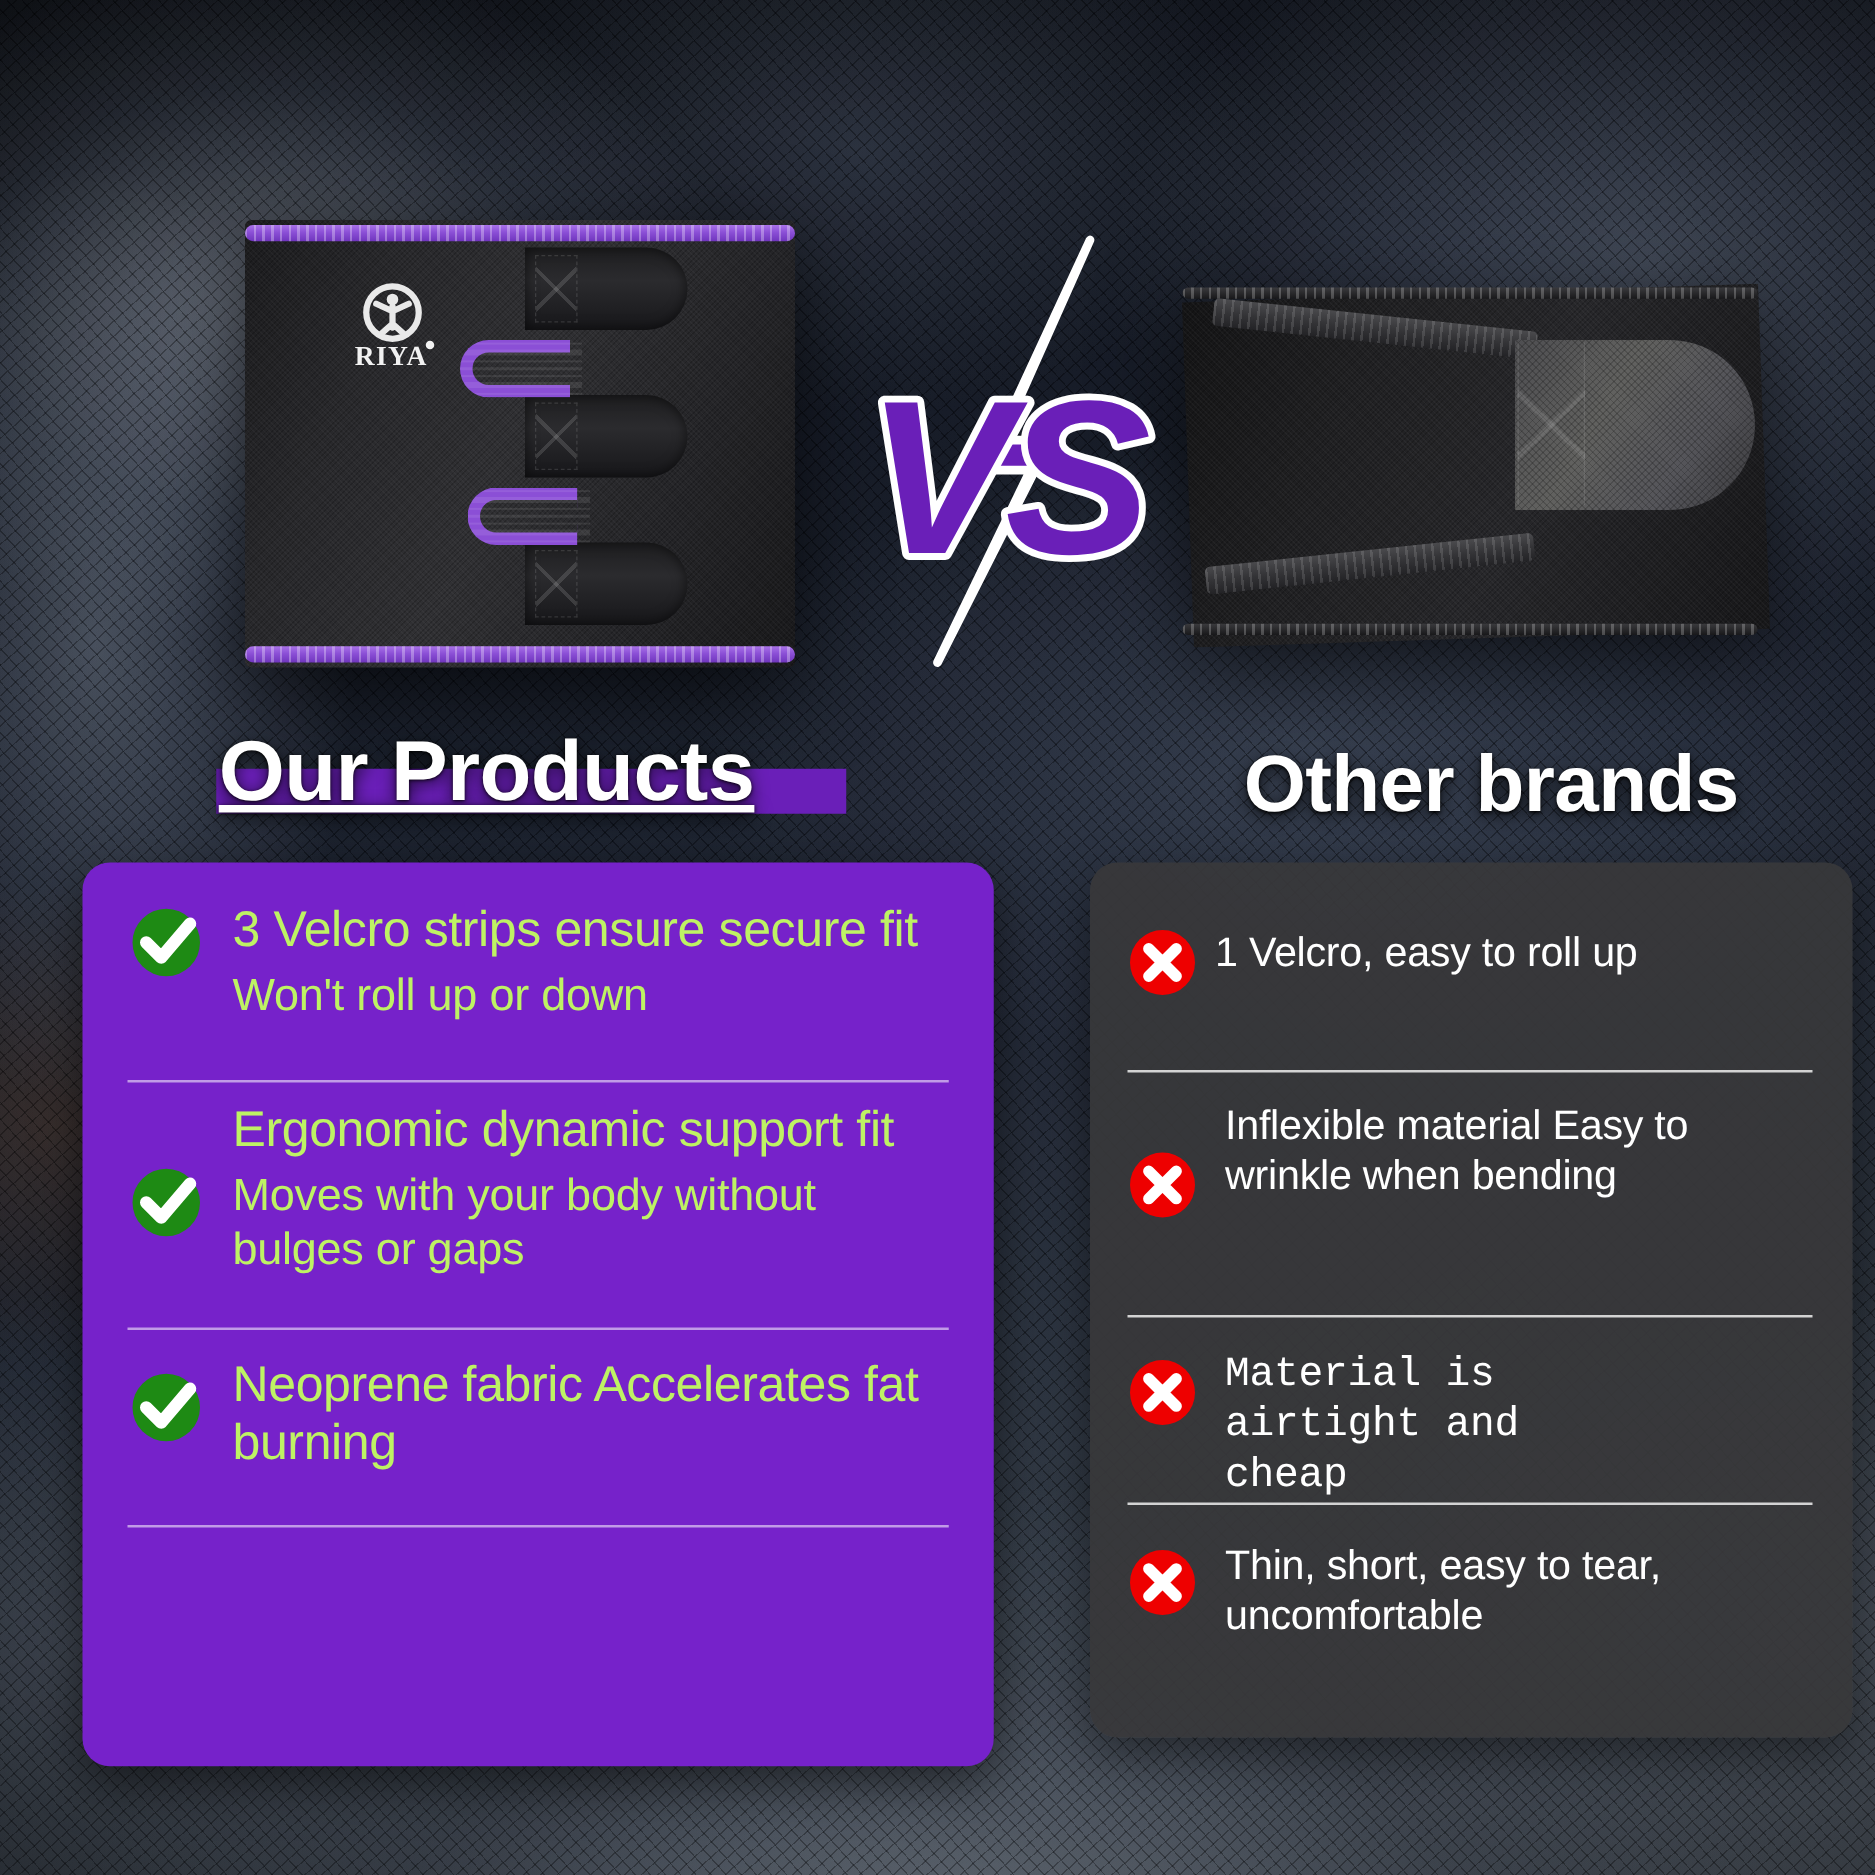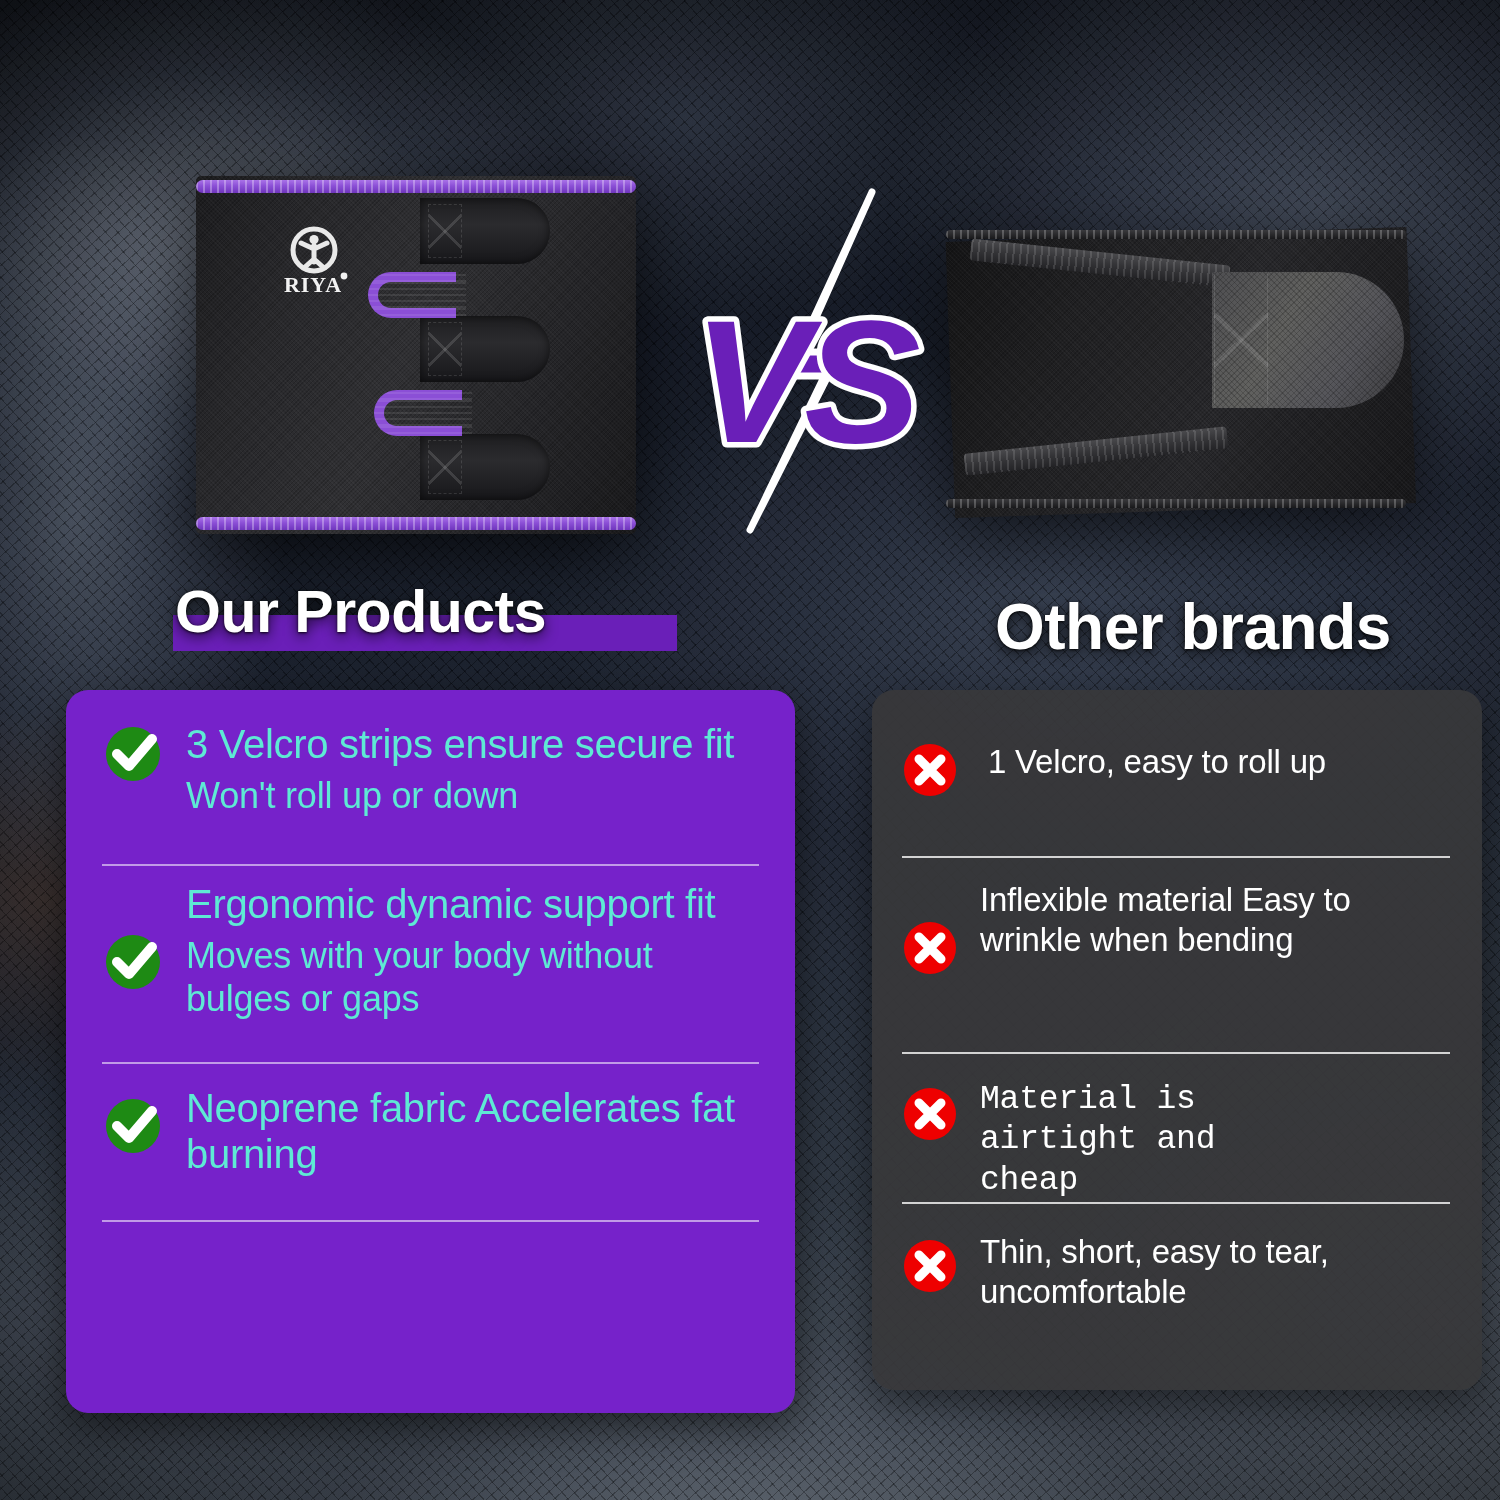--- a/index.html
+++ b/index.html
@@ -156,21 +156,21 @@
 
   
   .vs-badge { position:absolute; left:686px; top:180px; width:240px; height:360px; }
 
   
   .head {
     position:absolute; color:#fff; font-weight:bold;
     letter-spacing:-0.5px; white-space:nowrap;
     text-shadow:0 4px 14px rgba(0,0,0,0.75), 0 1px 3px rgba(0,0,0,0.9);
   }
-  .head-left  { left:175px; top:578px; font-size:59px; }
+  .head-left  { left:175px; top:578px; font-size:68px;text-decoration:underline; }
   .head-right { left:985px; top:590px; font-size:64px;margin-left:10px; }
   .head-bar {
     position:absolute; left:173px; top:615px; width:504px; height:36px;
     background:#6a1fb8;
   }
 
   
   .card {
     position:absolute; border-radius:22px; overflow:hidden;
   }
@@ -188,21 +188,21 @@
   .row { position:absolute; display:flex; align-items:flex-start; }
   .divider { position:absolute; height:2px; }
   .divider.left-d  { left:36px; width:657px; background:rgba(255,255,255,0.55); }
   .divider.right-d { left:30px; width:548px; background:rgba(255,255,255,0.78); }
 
   
   .ico { flex:0 0 auto; position:relative; }
   .ico-check { width:62px; height:62px; }
   .ico-x     { width:56px; height:56px; }
 
-  .txt-left  { color:#5eead4; }
+  .txt-left  { color:#bef264; }
   .t-main-l  { font-size:40px; line-height:1.14; font-weight:normal; letter-spacing:-0.3px; }
   .t-sub-l   { font-size:36px; line-height:1.2; letter-spacing:-0.2px; margin-top:6px; }
   .t-main-r  { color:#ffffff; font-size:33px; line-height:1.22; letter-spacing:-0.2px; }
 </style>
 </head>
 <body>
 
 <div class="bg">
   <div class="bg-grid"></div>
   <div class="bg-vig"></div>
@@ -297,21 +297,21 @@
 
 </div>
 
 <div class="card card-right">
 
   <div class="row" style="left:30px; top:52px; width:556px;">
     <svg class="ico ico-x" viewBox="0 0 56 56">
       <circle cx="28" cy="28" r="26" fill="#EE0000"></circle>
       <path d="M17 17 L39 39 M39 17 L17 39" stroke="#ffffff" stroke-width="9" stroke-linecap="round"></path>
     </svg>
-    <div class="t-main-r" style="margin-left:30px;">1 Velcro, easy to roll up</div>
+    <div class="t-main-r" style="margin-left:14px;">1 Velcro, easy to roll up</div>
   </div>
   <div class="divider right-d" style="top:166px;"></div>
 
   <div class="row" style="left:30px; top:190px; width:556px;">
     <svg class="ico ico-x" viewBox="0 0 56 56" style="margin-top:40px;">
       <circle cx="28" cy="28" r="26" fill="#EE0000"></circle>
       <path d="M17 17 L39 39 M39 17 L17 39" stroke="#ffffff" stroke-width="9" stroke-linecap="round"></path>
     </svg>
     <div class="t-main-r" style="margin-left:22px; max-width:380px;">Inflexible material Easy to wrinkle when bending</div>
   </div>

